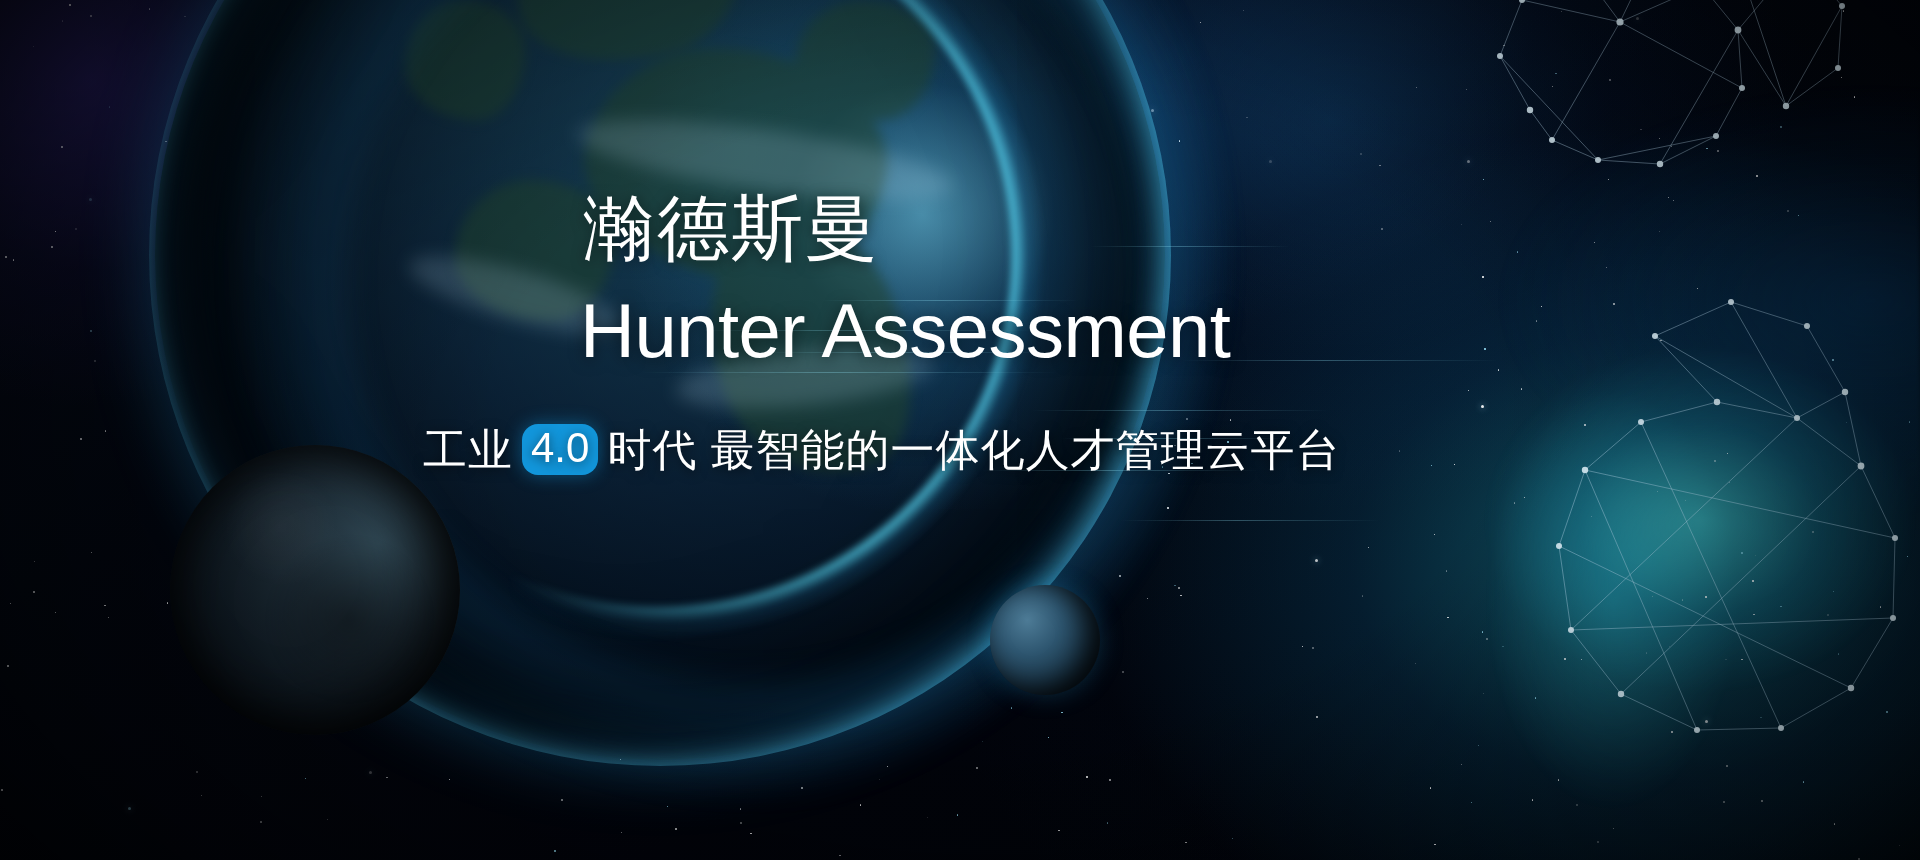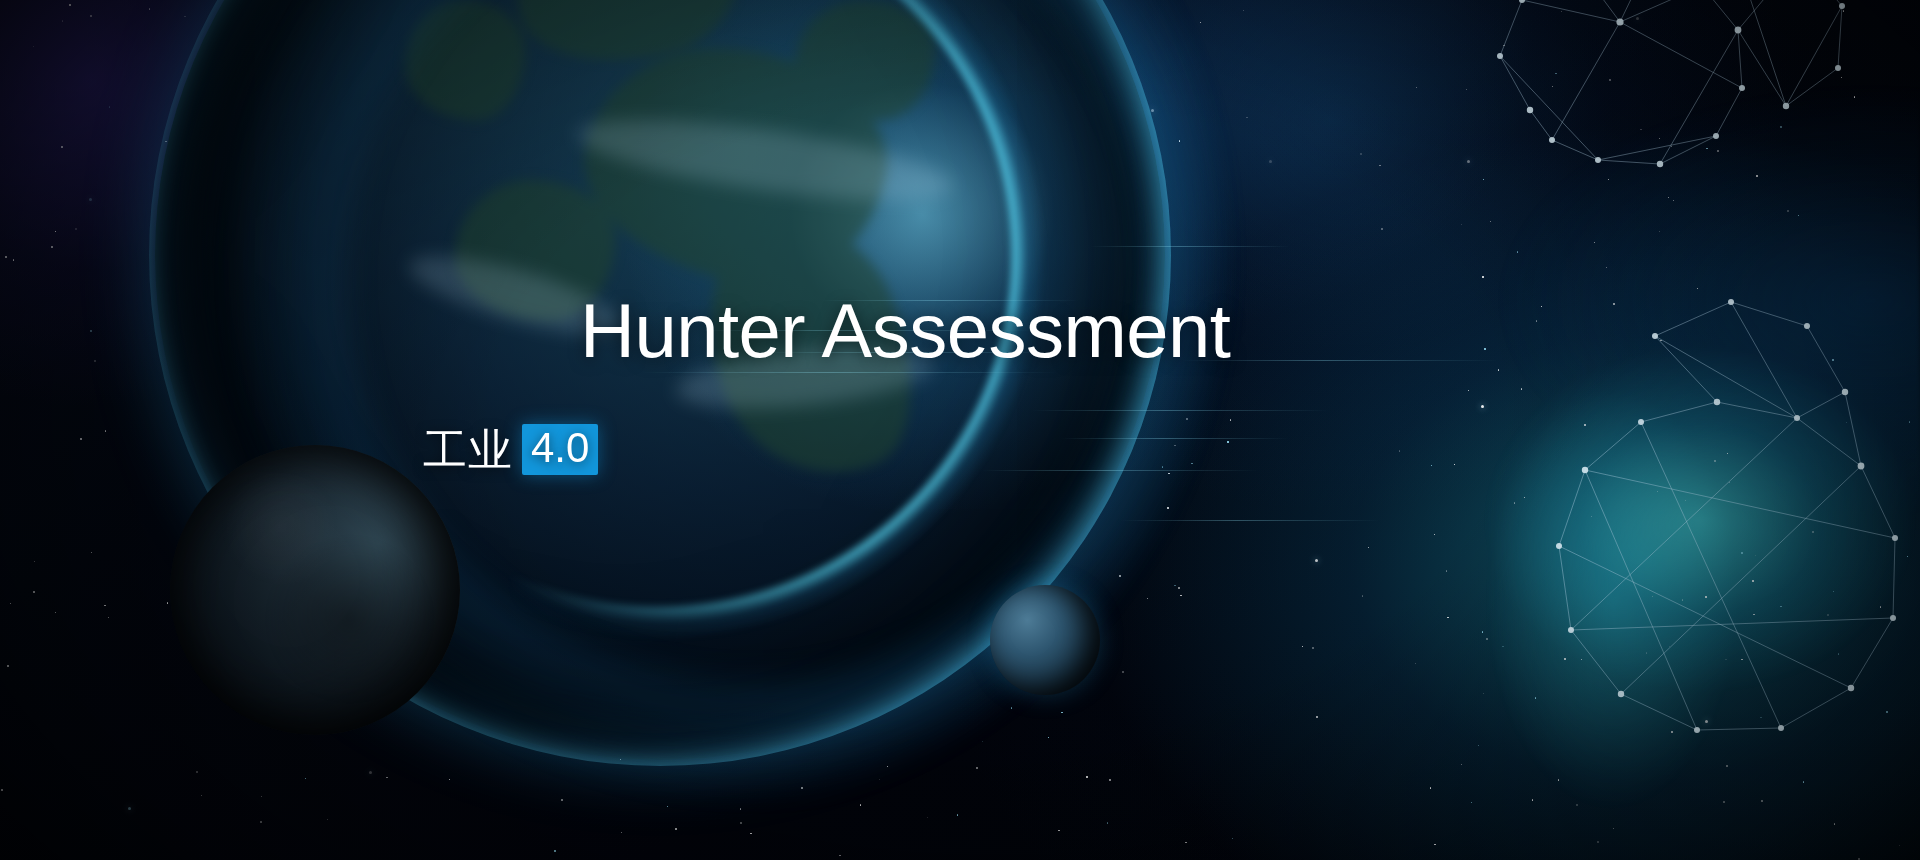--- a/index.html
+++ b/index.html
@@ -216,21 +216,21 @@
     color:#ffffff;
     font-weight:400;
     letter-spacing:1px;
     text-shadow:0 2px 12px rgba(0,0,0,0.6);
     white-space:nowrap;
   }
   .tag-badge {
     display:inline-block;
     background:#1296db;
     color:#ffffff;
-    border-radius:2px;
+    border-radius:16px;
     padding:3px 9px 6px 9px;
     margin:0 9px;
     font-size:42px;
     line-height:1;
     letter-spacing:0;
     box-shadow:0 0 18px rgba(18,150,219,0.45);
   }
 
   .quote {
     position:absolute;
@@ -581,23 +581,25 @@
         <circle cx="262" cy="26" r="3"></circle>
         <circle cx="300" cy="92" r="3.2"></circle>
       </g>
     </svg>
   </div>
 
   <div class="layer vignette"></div>
 
   <div class="copy">
 
+    <div class="brand-cn">瀚德斯曼</div>
 
     <div class="brand-en">Hunter Assessment</div>
 
     <div class="tagline">
       <span>工业</span>
       <span class="tag-badge">4.0</span>
+      <span>时代 最智能的一体化人才管理云平台</span>
     </div>
 
 
   </div>
 </div>
 
 </body></html>

